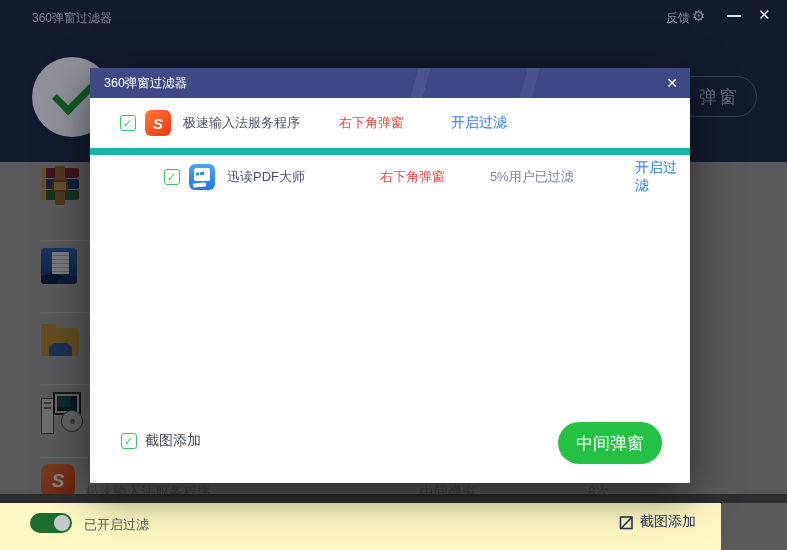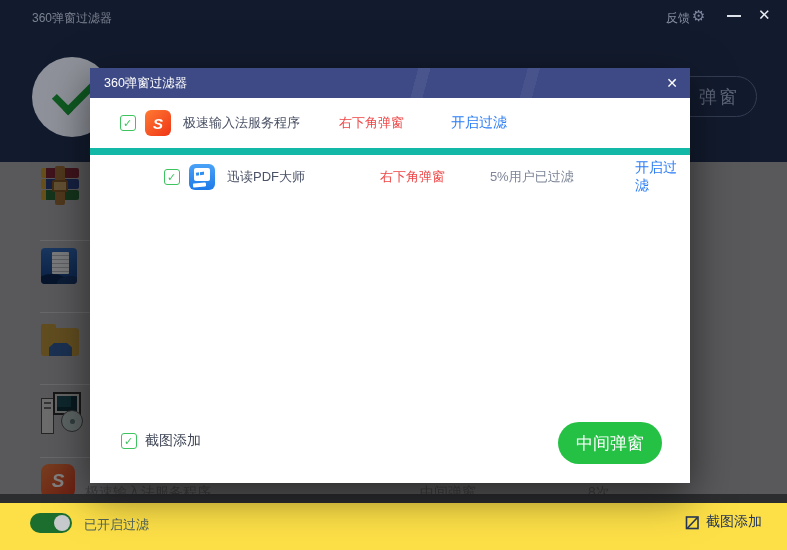--- a/index.html
+++ b/index.html
@@ -61,21 +61,21 @@
     display:flex; align-items:center; justify-content:center; font-weight:bold; font-style:italic; }
   .speedicon.big { width:34px; height:34px; font-size:19px; }
 
   
   .bg-row-text { position:absolute; top:484px; width:787px; height:10px; overflow:hidden; color:#404042; font-size:14px; }
   .bg-row-text span { position:absolute; top:0; }
 
   .dark-edge { position:absolute; left:0; top:494px; width:787px; height:9px; background:#2c2d2f; }
 
   
-  .bottombar { position:absolute; left:0; top:503px; width:787px; height:47px; background:#fde047; }
+  .bottombar { position:absolute; left:0; top:503px; width:721px; height:47px; background:#fef9c3; }
   .toggle { position:absolute; left:30px; top:10px; width:42px; height:20px; border-radius:10px; background:#1b6e2e; cursor:pointer; }
   .toggle .knob { position:absolute; right:2px; top:2px; width:16px; height:16px; border-radius:50%; background:#c7cbcd; }
   .toggle-label { position:absolute; left:84px; top:13px; font-size:13px; color:#52645a; }
   .shot-wrap { position:absolute; right:25px; top:10px; display:flex; align-items:center; gap:6px; cursor:pointer; }
   .shot-label { font-size:14px; color:#273756; }
 
   
   .modal { position:absolute; left:90px; top:68px; width:600px; height:415px; background:#fff;
     box-shadow:0 12px 40px rgba(0,0,0,.55); z-index:10; }
   .modal-header { position:relative; height:30px; background:

